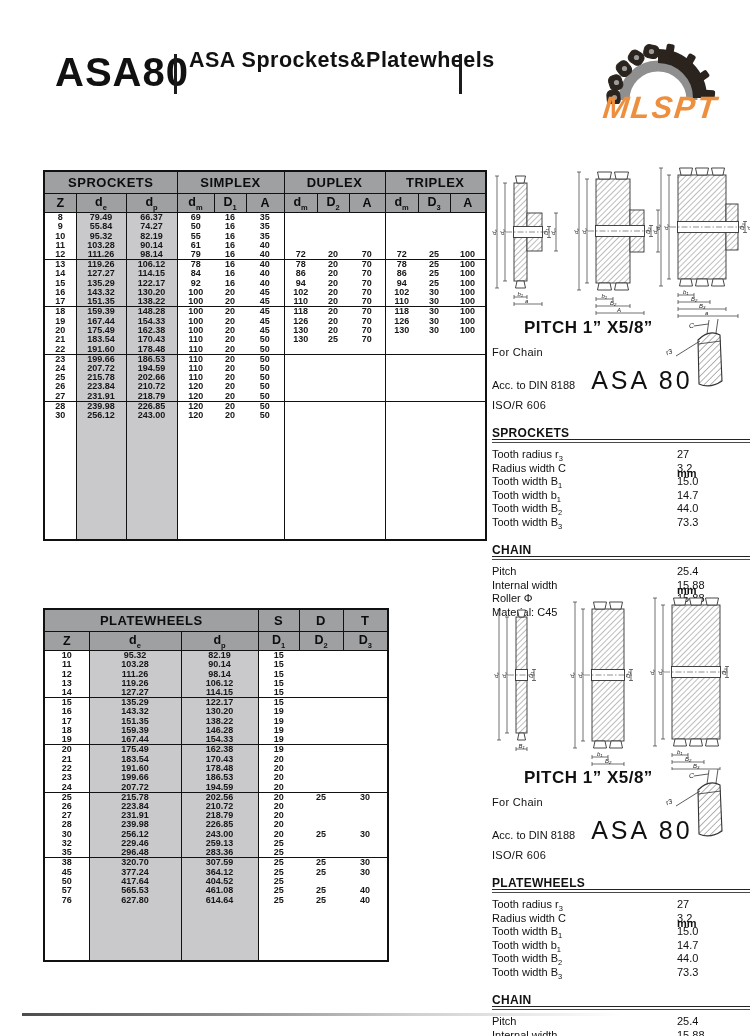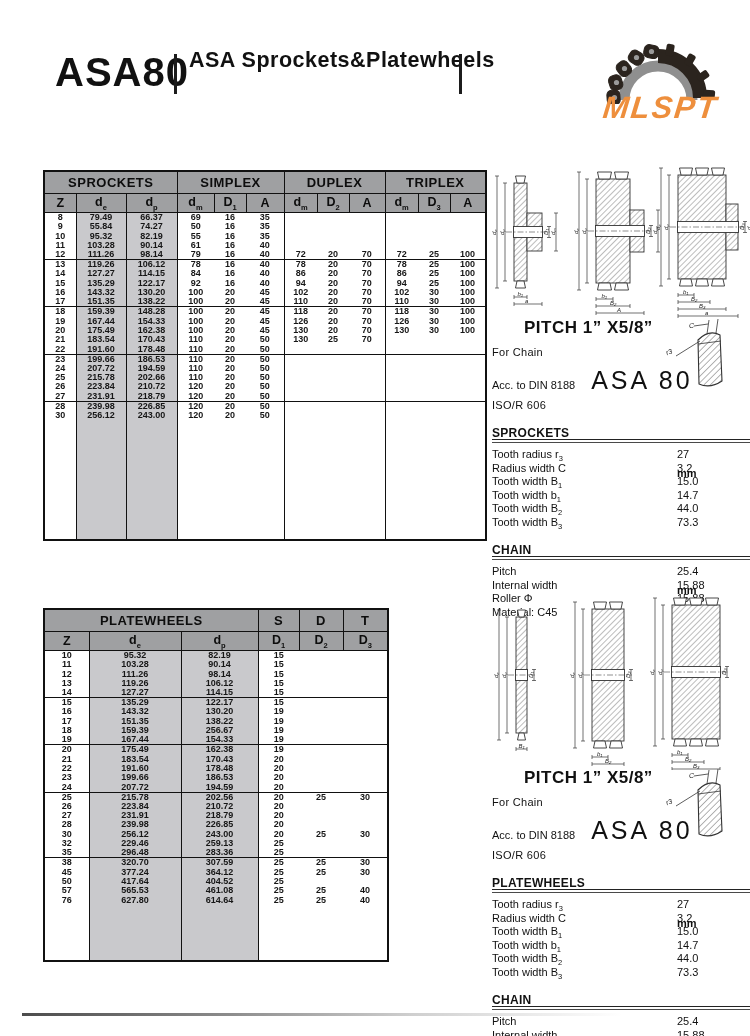--- a/index.html
+++ b/index.html
@@ -725,21 +725,21 @@
           <td class="vr">17</td>
           <td class="shade vr">151.35</td>
           <td class="shade vr">138.22</td>
           <td class="dleft">19</td>
           <td></td>
           <td></td>
         </tr>
         <tr class="dr">
           <td class="vr">18</td>
           <td class="shade vr">159.39</td>
-          <td class="shade vr">256.67</td>
+          <td class="shade vr">146.28</td>
           <td class="dleft">19</td>
           <td></td>
           <td></td>
         </tr>
         <tr class="dr">
           <td class="vr">19</td>
           <td class="shade vr">167.44</td>
           <td class="shade vr">154.33</td>
           <td class="dleft">19</td>
           <td></td>

